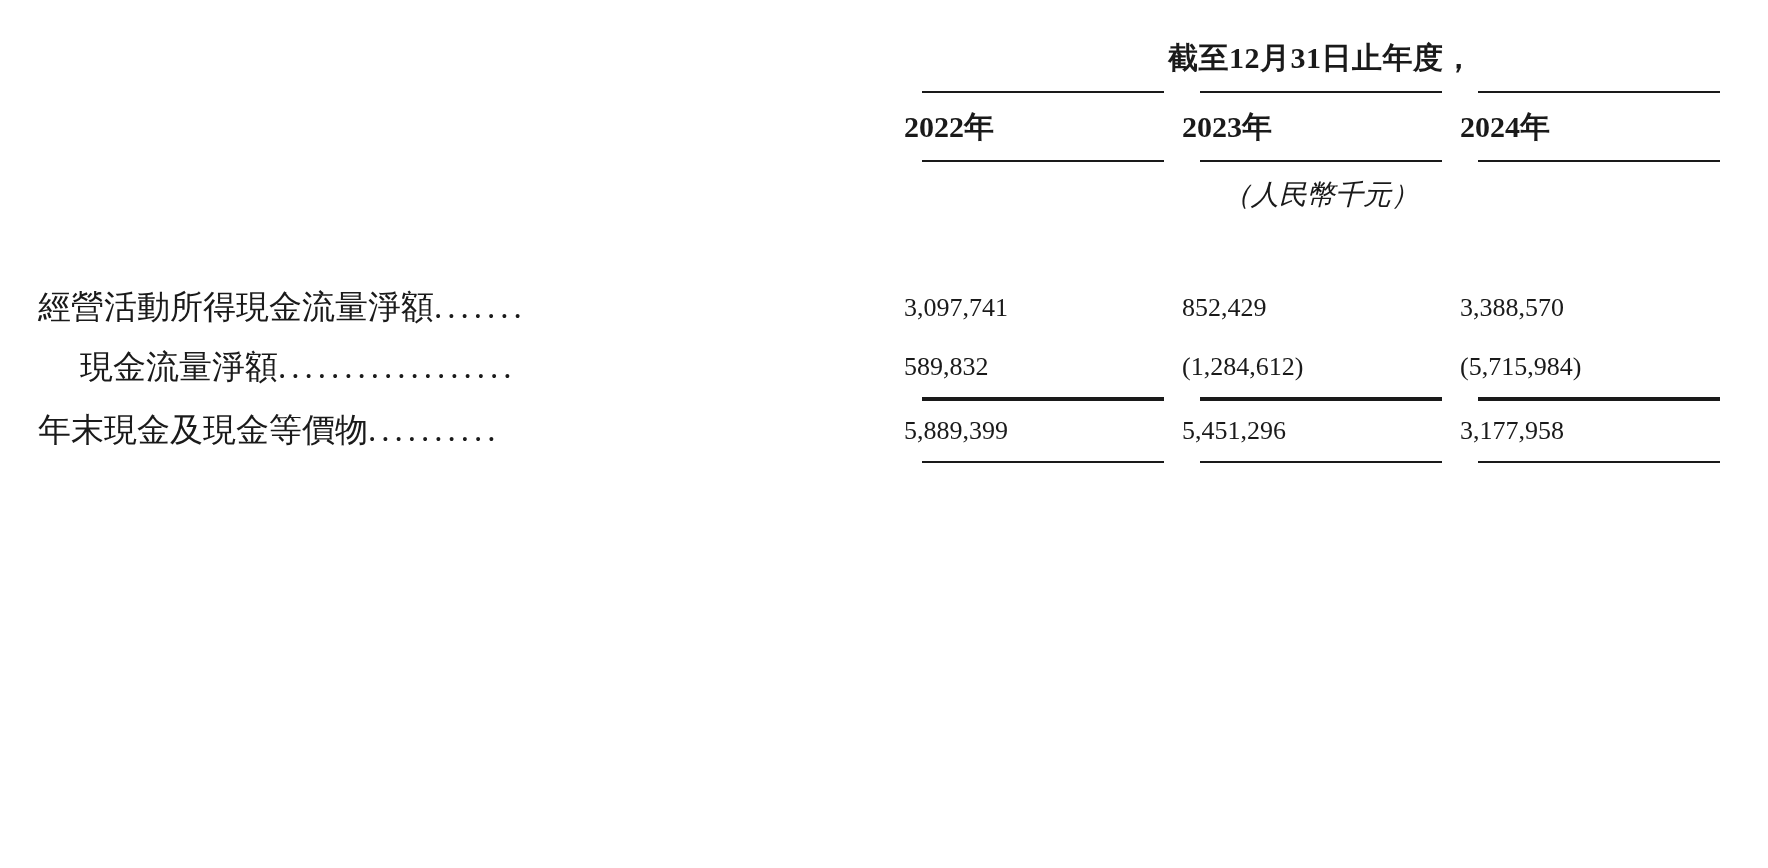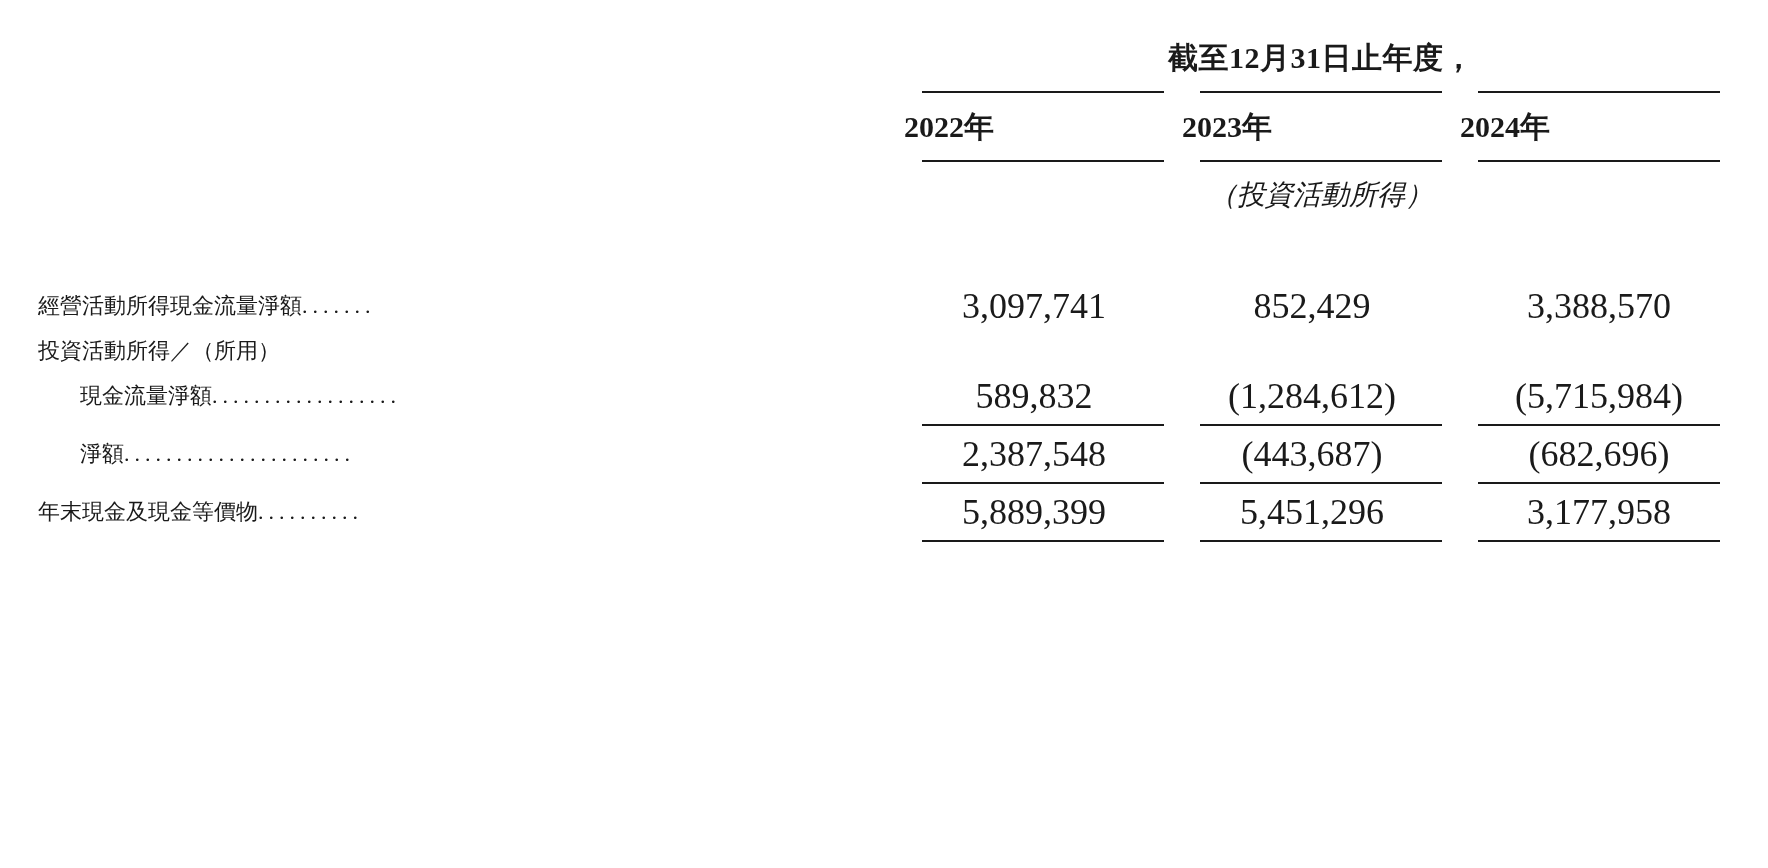--- a/index.html
+++ b/index.html
@@ -54,32 +54,32 @@
   .cellpad-h { padding: 0 18px; }
   .hdr-currency {
     text-align: center;
     font-style: italic;
     font-size: 28px;
     padding: 14px 0 10px 0;
   }
   .spacer-row td { height: 52px; }
 
   td.label {
-    font-size: 22px;
+    font-size: 33px;
     text-align: left;
     white-space: nowrap;
     padding: 7px 0 7px 0;
     line-height: 1.38;
   }
   td.label .indent { display: inline-block; width: 42px; }
   td.label .leader { letter-spacing: 5px; }
 
   td.num {
-    font-size: 36px;
-    text-align: center;
+    font-size: 26px;
+    text-align: left;
     white-space: nowrap;
     padding: 7px 18px 7px 0;
     font-family: "Liberation Serif", "DejaVu Serif", serif;
   }
   td.num.pad-par { padding-right: 0px; }
   .ul-double {
     border-bottom: 2px solid #1a1a1a;
     box-shadow: 0 6px 0 -4px #1a1a1a;
   }
   .tight td { padding-top: 2px; padding-bottom: 2px; }
@@ -126,42 +126,36 @@
           </td>
         <td class="cellpad-h">
             <div class="rule"></div>
           </td>
         <td class="cellpad-h">
             <div class="rule"></div>
           </td>
       </tr>
       <tr>
         <td></td>
-        <td class="hdr-currency" colspan="3">（投資活動所得）</td>
+        <td class="hdr-currency" colspan="3">（人民幣千元）</td>
       </tr>
       <tr class="spacer-row">
         <td></td>
         <td></td>
         <td></td>
         <td></td>
       </tr>
 
       <tr>
         <td class="label"><span>經營活動所得現金流量淨額</span><span class="leader">.......</span></td>
         <td class="num">3,097,741</td>
         <td class="num">852,429</td>
         <td class="num pad-par">3,388,570</td>
       </tr>
 
-      <tr class="tight">
-        <td class="label">投資活動所得／（所用）</td>
-        <td class="num"></td>
-        <td class="num"></td>
-        <td class="num"></td>
-      </tr>
 
       <tr>
         <td class="label"><span class="indent"></span><span>現金流量淨額</span><span class="leader">..................</span></td>
         <td class="num">589,832</td>
         <td class="num">(1,284,612)</td>
         <td class="num pad-par">(5,715,984)</td>
       </tr>
 
       <tr class="rule-top">
         <td></td>
@@ -170,26 +164,20 @@
           </td>
         <td class="cellpad-h">
             <div class="rule"></div>
           </td>
         <td class="cellpad-h">
             <div class="rule"></div>
           </td>
       </tr>
 
 
-      <tr>
-        <td class="label"><span class="indent"></span><span>淨額</span><span class="leader">......................</span></td>
-        <td class="num">2,387,548</td>
-        <td class="num">(443,687)</td>
-        <td class="num pad-par">(682,696)</td>
-      </tr>
       <tr class="rule-top">
         <td></td>
         <td class="cellpad-h">
             <div class="rule"></div>
           </td>
         <td class="cellpad-h">
             <div class="rule"></div>
           </td>
         <td class="cellpad-h">
             <div class="rule"></div>

